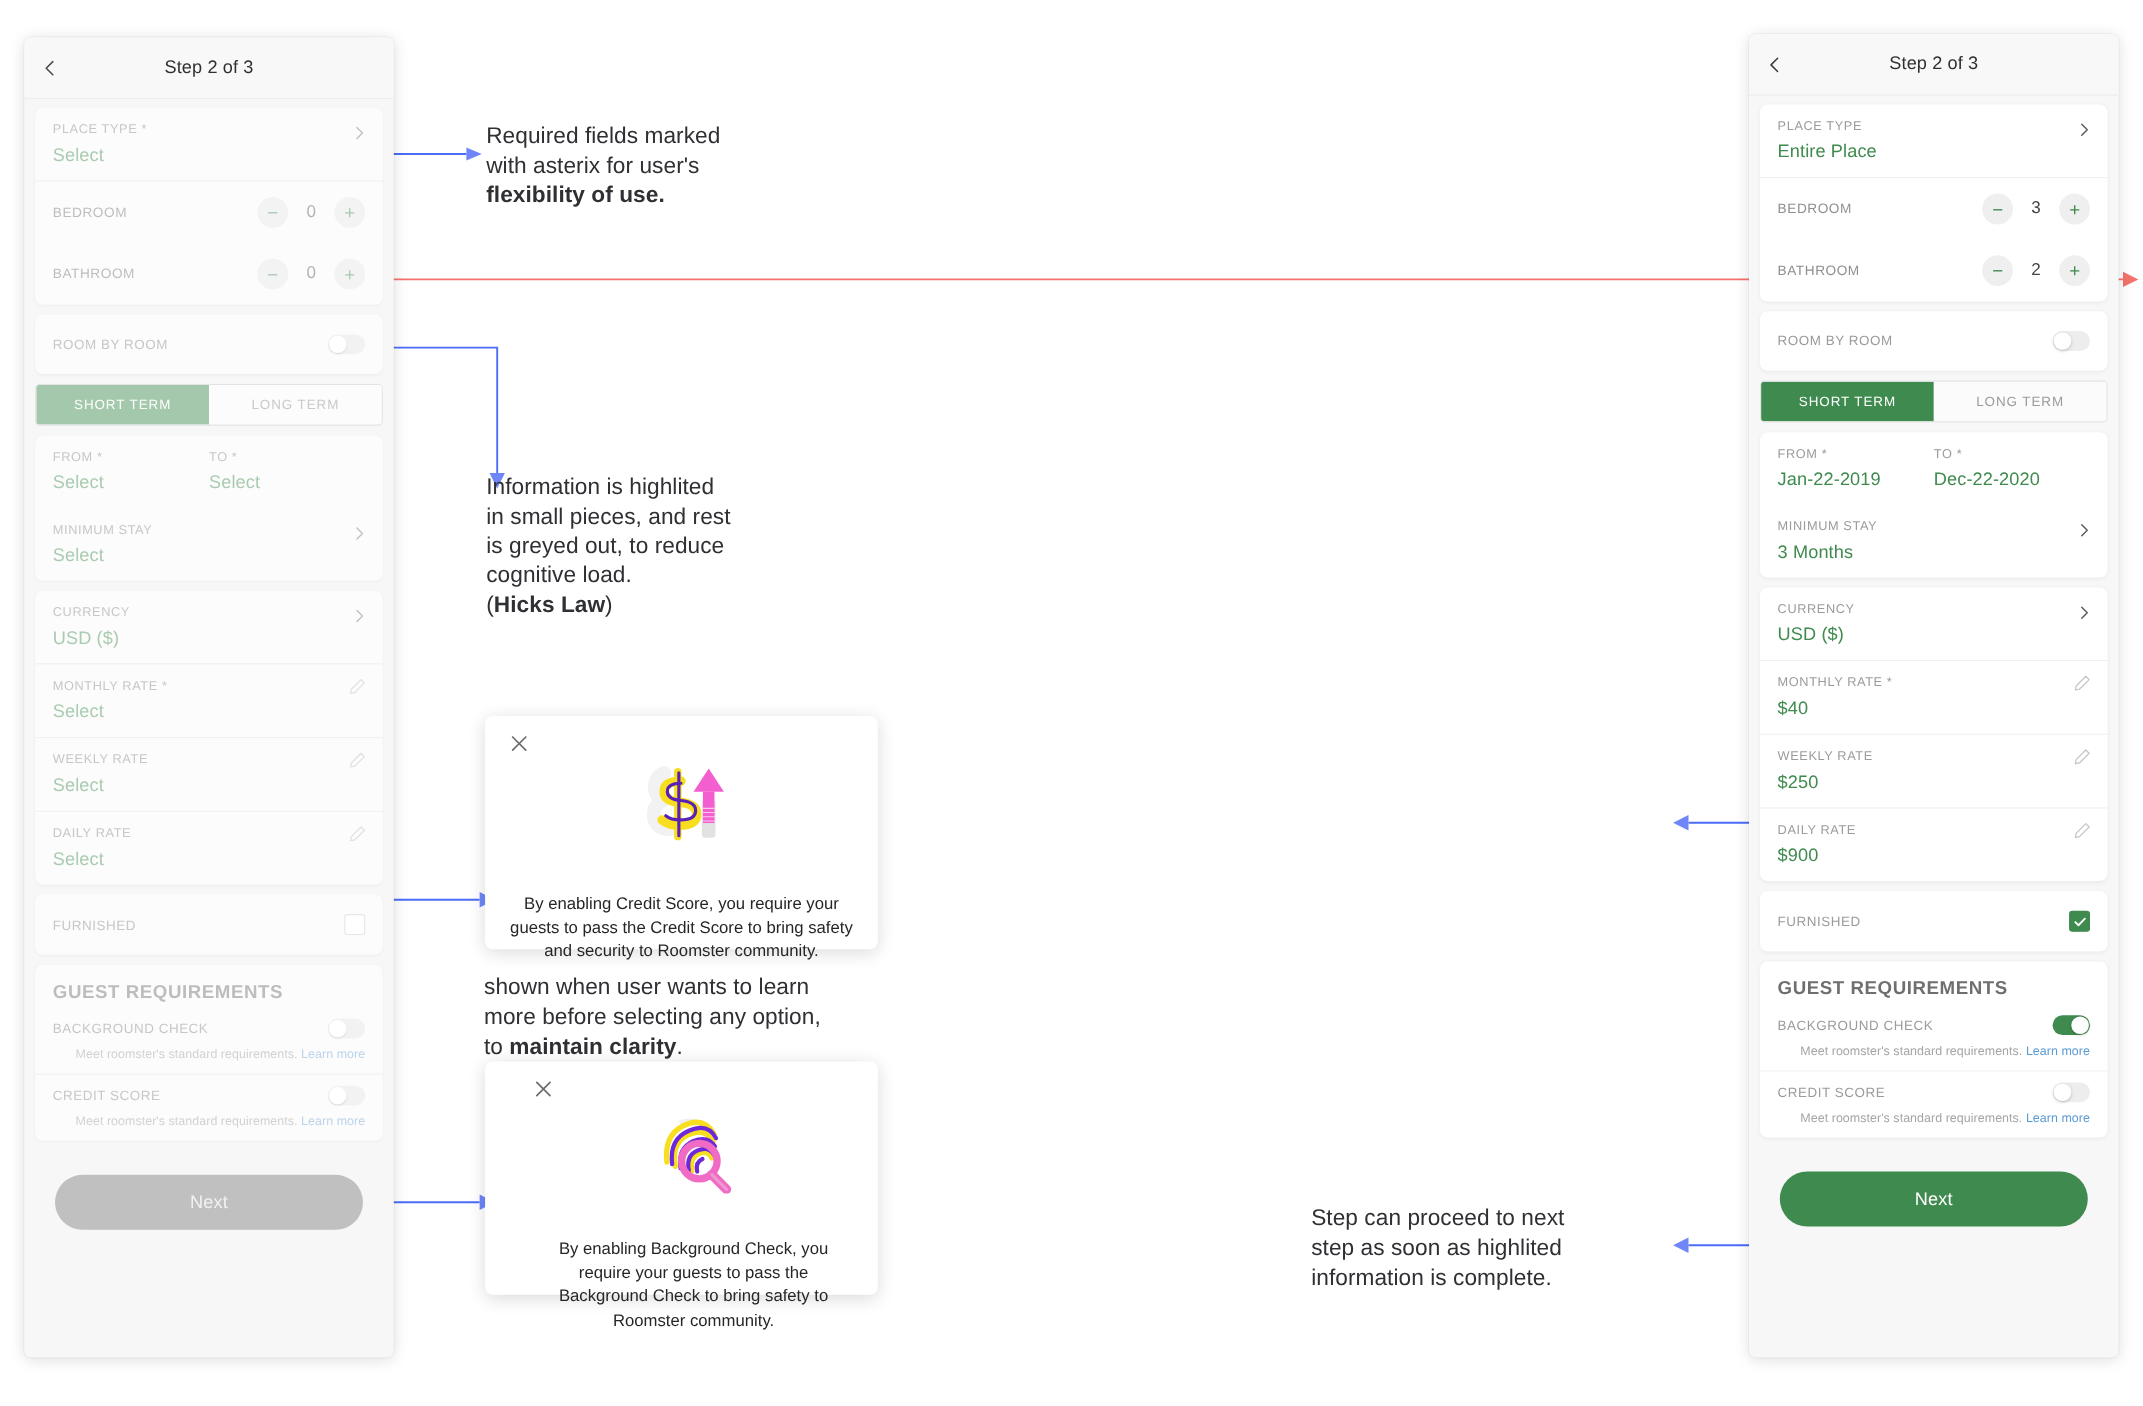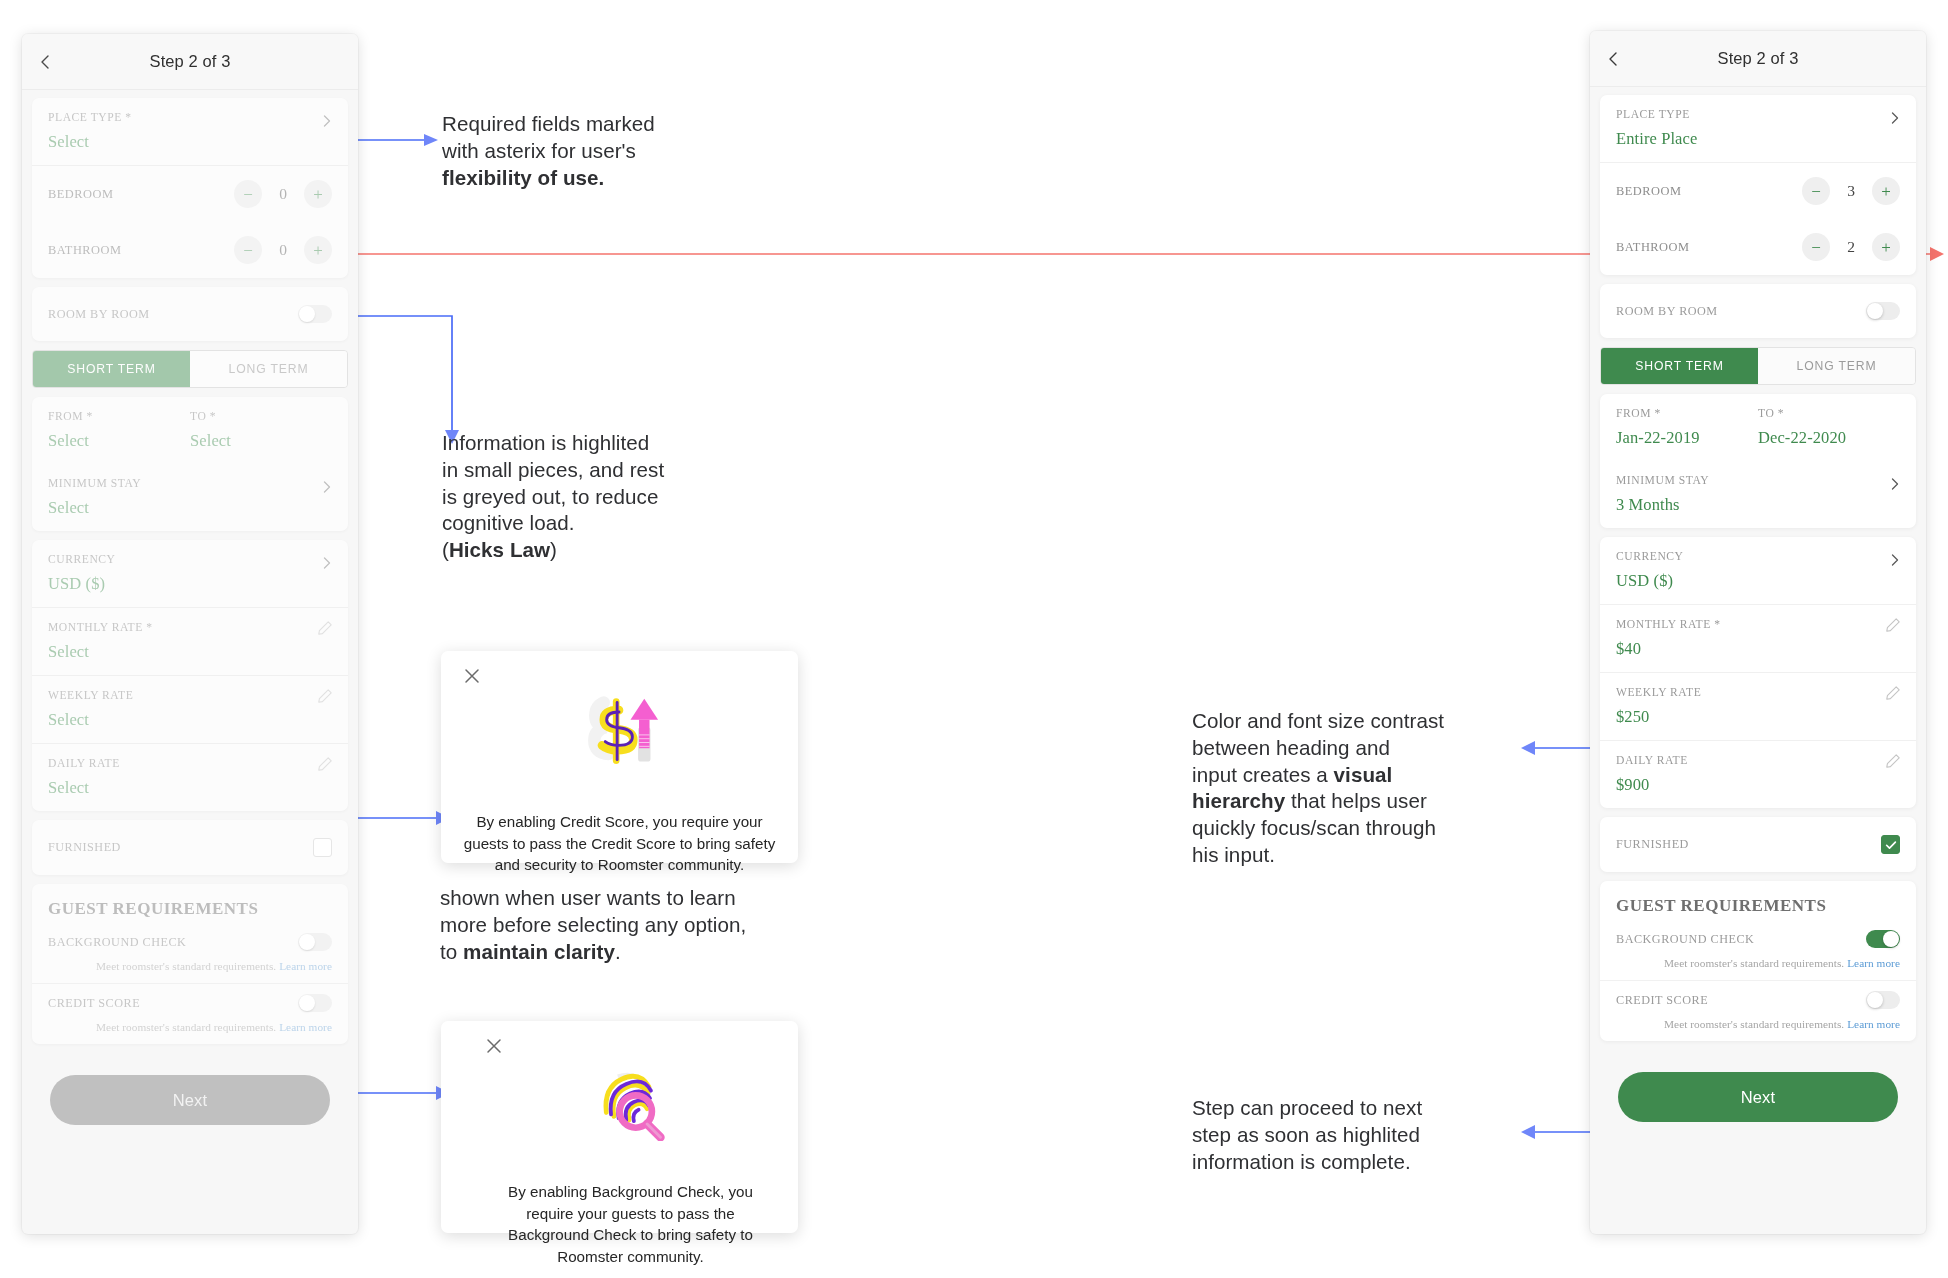--- a/index.html
+++ b/index.html
@@ -41,21 +41,20 @@
 
   .body-scroll { padding: 8px 10px 0 10px; }
 
   
   .card {
     background: #ffffff;
     border-radius: 7px;
     box-shadow: 0 1px 4px rgba(0,0,0,0.055);
     margin-bottom: 9px;
     overflow: hidden;
-    font-family: Liberation Serif, serif;
   }
   .muted .card { background: #fcfcfc; box-shadow: 0 1px 3px rgba(0,0,0,0.035); }
 
   .row {
     padding: 13px 16px;
     position: relative;
   }
   .row + .row { border-top: 1px solid #f0f0f0; }
 
   .lbl {
@@ -577,28 +576,20 @@
     <div>cognitive load.</div>
     <div><span>(</span><b>Hicks Law</b><span>)</span></div>
   </div>
 
   <div class="note" style="left:440px; top:885px; width:430px;">
     <div>shown when user wants to learn</div>
     <div>more before selecting any option,</div>
     <div><span>to </span><b>maintain clarity</b><span>.</span></div>
   </div>
 
-  <div class="note" style="left:1192px; top:708px; width:345px;">
-    <div>Color and font size contrast</div>
-    <div>between heading and</div>
-    <div><span>input creates a </span><b>visual</b></div>
-    <div><b>hierarchy</b><span> that helps user</span></div>
-    <div>quickly focus/scan through</div>
-    <div>his input.</div>
-  </div>
 
   <div class="note" style="left:1192px; top:1095px; width:330px;">
     <div>Step can proceed to next</div>
     <div>step as soon as highlited</div>
     <div>information is complete.</div>
   </div>
 
   <div class="popup" style="left:441px; top:651px; width:357px; height:212px;">
     <div class="close">
       <svg viewBox="0 0 18 18" width="18" height="18">
@@ -622,21 +613,21 @@
         <path d="M70.5 6 L85 28 L56 28 Z" fill="#F45FD0"></path>
 
         <g stroke="#ffffff" stroke-width="1" opacity=".65">
           <path d="M65 44 H76 M65 48 H76 M65 52 H76 M65 56 H76"></path>
         </g>
       </svg>
     </div>
     <div class="ptext">By enabling Credit Score, you require your guests to pass the Credit Score to bring safety and security to Roomster community.</div>
   </div>
 
-  <div class="popup" style="left:441px; top:1021px; width:357px; height:212px;padding-left:44px;">
+  <div class="popup" style="left:441px; top:965px; width:357px; height:212px;padding-left:44px;">
     <div class="close">
       <svg viewBox="0 0 18 18" width="18" height="18">
           <path d="M3 3 L15 15 M15 3 L3 15" stroke="#3a3a3a" stroke-width="1.5" stroke-linecap="round"></path>
         </svg>
     </div>
     <div class="art">
       <svg viewBox="0 0 96 80" width="92" height="76">
 
         <g stroke="#ededed" stroke-width="4" fill="none" opacity=".9">
           <path d="M34 12 q18 -6 28 8 q8 12 3 28"></path>

